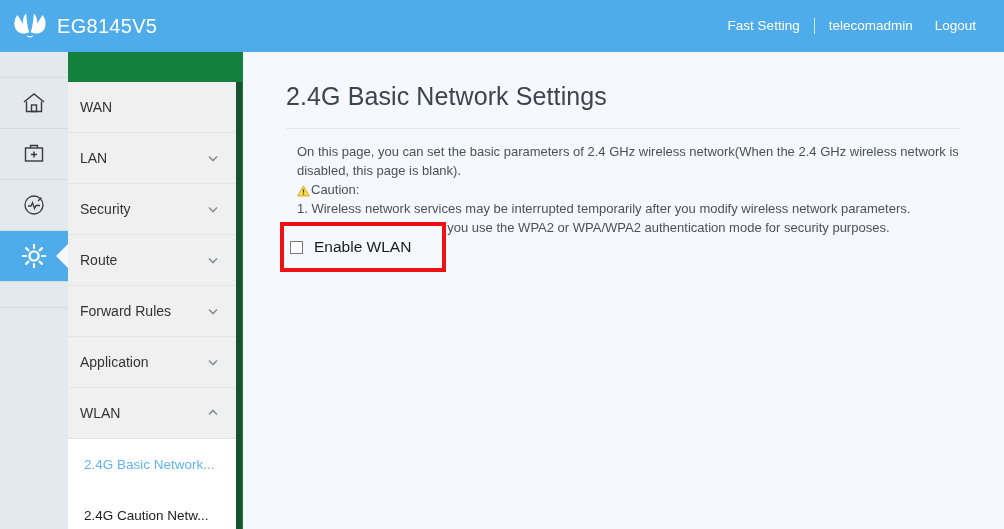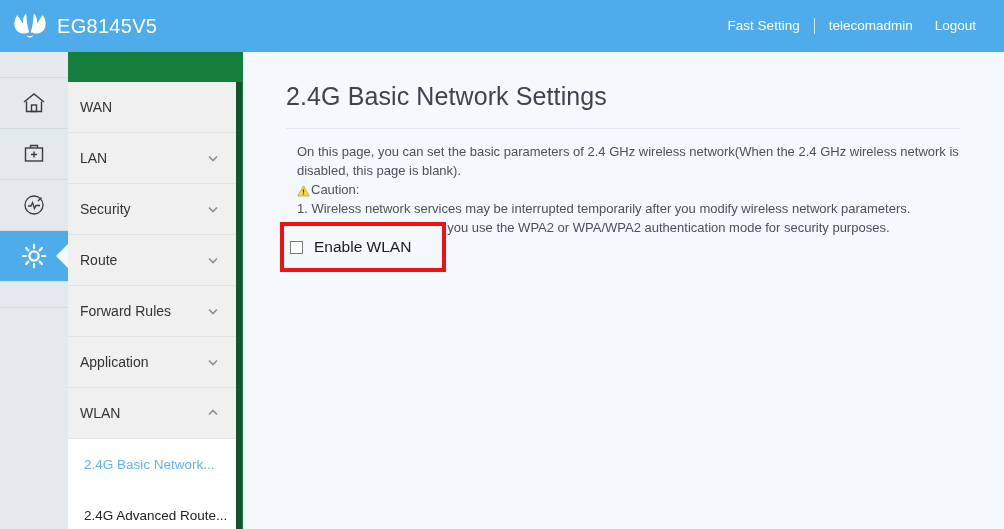--- a/index.html
+++ b/index.html
@@ -277,21 +277,21 @@
             <path d="M3 8.5 L7 4.5 L11 8.5"></path>
           </svg>
       </span>
     </div>
 
     <div class="submenu">
       <div class="submenu-item active">
         <span>2.4G Basic Network...</span>
       </div>
       <div class="submenu-item">
-        <span>2.4G Advanced Route...</span>
+        <span>2.4G Caution Netw...</span>
       </div>
     </div>
   </div>
 
   <div class="content">
     <div class="page-title">2.4G Basic Network Settings</div>
     <div class="title-rule"></div>
 
     <div class="desc">
       <p>On this page, you can set the basic parameters of 2.4 GHz wireless network(When the 2.4 GHz wireless network is disabled, this page is blank).</p>

